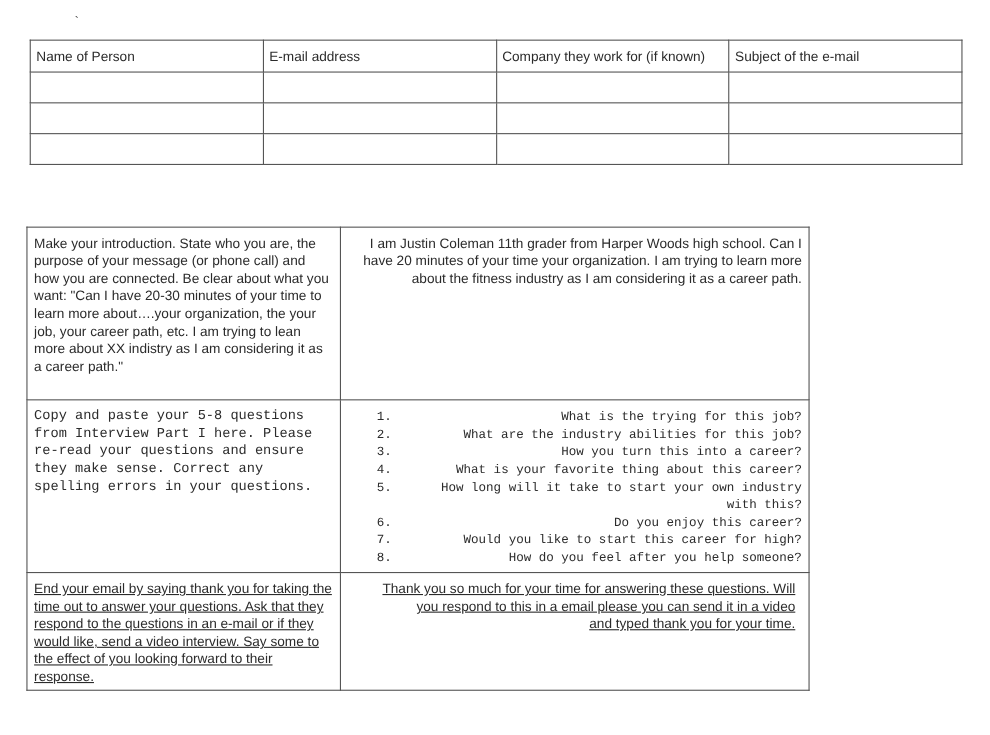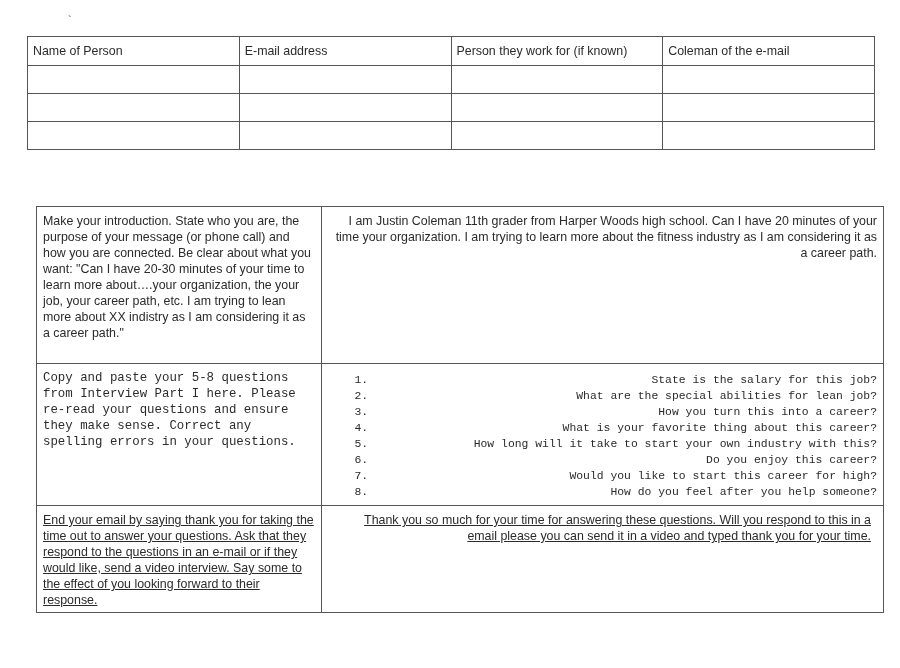--- a/index.html
+++ b/index.html
@@ -4,42 +4,42 @@
   <style>
     html, body { margin: 0; padding: 0; background: #ffffff; }
     body { width: 900px; height: 668px; position: relative; overflow: hidden;
            font-family: "Liberation Sans", sans-serif; color: #2b2b2b; }
     .tick { position: absolute; left: 68px; top: 14px; font-size: 11px; color: #555; }
     table { border-collapse: collapse; position: absolute; }
     td { border: 1.5px solid #555; vertical-align: top; font-size: 12.4px; line-height: 16px; }
     #contact-table { left: 27px; top: 36px; width: 848px; }
     #contact-table td { height: 28px; padding: 0 5px; vertical-align: middle; width: 25%; box-sizing: border-box; }
     #contact-table tr.head td { height: 29px; }
-    #email-table { left: 36px; top: 206px; width: 848px; }
+    #email-table { left: 24px; top: 206px; width: 712px; }
     #email-table td.instr { width: 272px; padding: 6px 6px 4px 6px; }
     #email-table td.resp { padding: 6px 6px 4px 6px; text-align: right; }
     #email-table tr.r1 td { height: 146px; }
     #email-table tr.r2 td { height: 131px; font-family: Liberation Mono, monospace; }
     #email-table tr.r3 td { height: 94px; text-decoration: underline; }
     ol.questions { margin: 2px 0 0 0; padding-left: 47px; }
     ol.questions li { font-size: 11.4px; line-height: 16px; padding-left: 4px; }
     .closing { padding-left: 47px; text-indent: -21px; padding-right: 6px; }
   </style>
 </head>
 <body>
 
 <div class="tick">`</div>
 
 <table id="contact-table">
   <tbody>
       <tr class="head">
     <td>Name of Person</td>
     <td>E-mail address</td>
-    <td>Person they work for (if known)</td>
-    <td>Coleman of the e-mail</td>
+    <td>Company they work for (if known)</td>
+    <td>Subject of the e-mail</td>
   </tr>
   <tr>
     <td></td>
     <td></td>
     <td></td>
     <td></td>
   </tr>
   <tr>
     <td></td>
     <td></td>
@@ -58,22 +58,22 @@
 <table id="email-table">
   <tbody>
       <tr class="r1">
     <td class="instr">Make your introduction.  State who you are, the purpose of your message (or phone call) and how you are connected.  Be clear about what you want: "Can I have 20-30 minutes of your time to learn more about….your organization, the your job, your career path, etc. I am trying to lean more about XX indistry as I am considering it as a career path."</td>
     <td class="resp">I am Justin Coleman 11th grader from Harper Woods high school. Can I have 20 minutes of your time your organization. I am trying to learn more about the fitness industry  as I am considering it as a career path.</td>
   </tr>
   <tr class="r2">
     <td class="instr">Copy and paste your 5-8 questions from Interview Part I here. Please re-read your questions and ensure they make sense. Correct any spelling errors in your questions.</td>
     <td class="resp">
       <ol class="questions">
-        <li>State is the salary for this job?</li>
-        <li>What are the special abilities for lean job?</li>
+        <li>What is the trying for this job?</li>
+        <li>What are the industry abilities for this job?</li>
         <li>How you turn this into a career?</li>
         <li>What is your favorite thing about this career?</li>
         <li>How long will it take to start your own industry with this?</li>
         <li>Do you enjoy this career?</li>
         <li>Would you like to start this career for high?</li>
         <li>How do you feel after you help someone?</li>
       </ol>
     </td>
   </tr>
   <tr class="r3">

